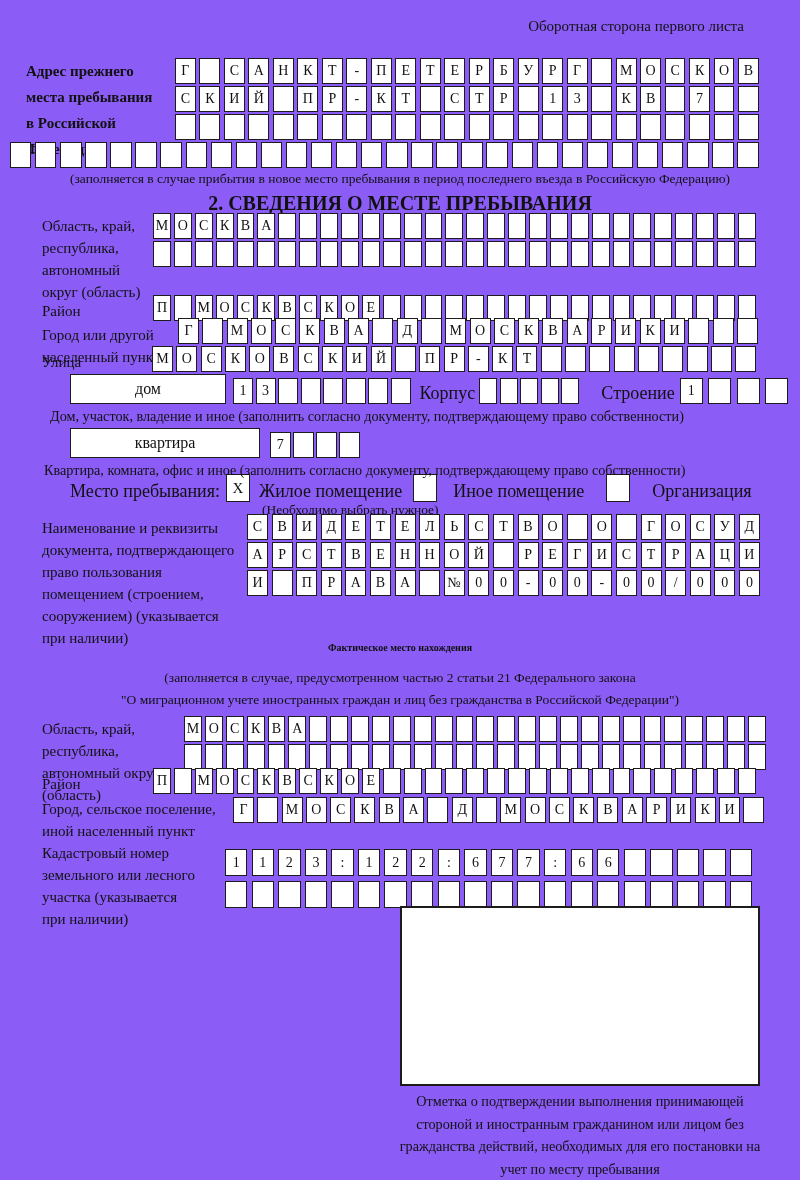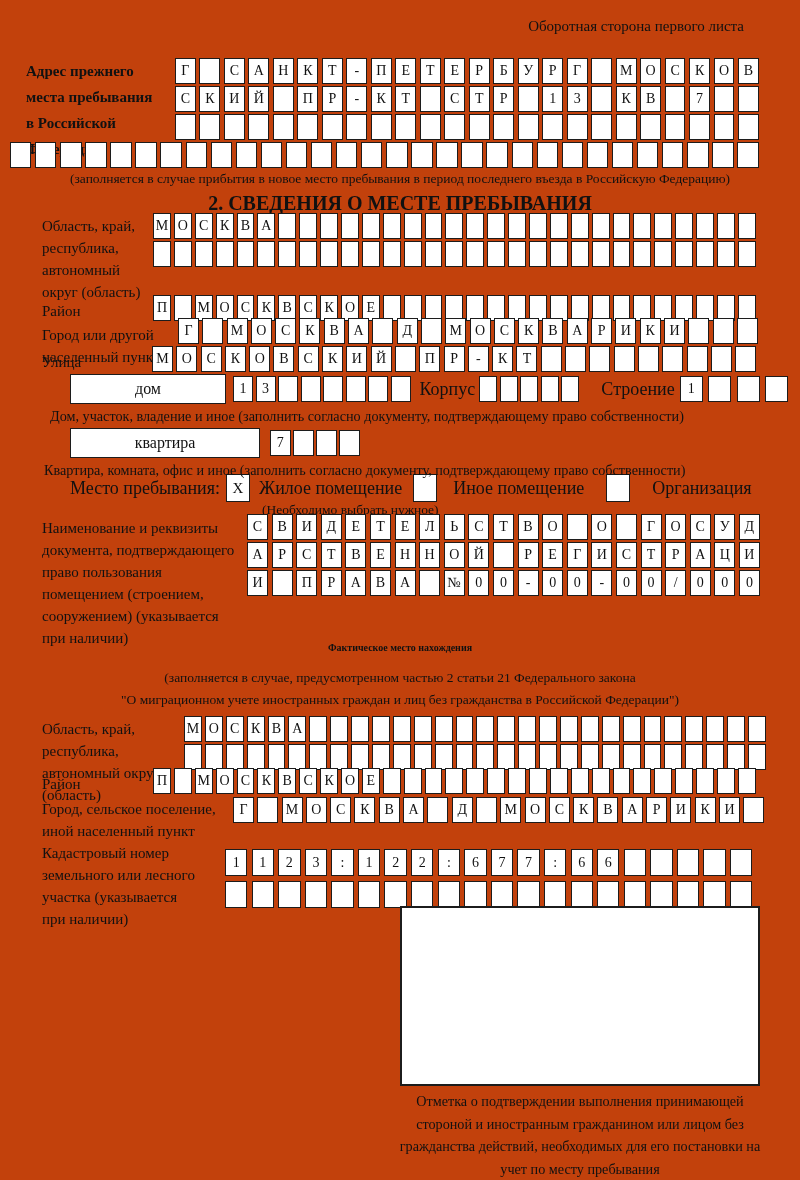--- a/index.html
+++ b/index.html
@@ -1,17 +1,17 @@
 <!DOCTYPE html>
 <html><head>
 <meta charset="utf-8">
 <style>
   html,body{margin:0;padding:0;background:#fff;}
   .page{
-    position:relative;width:800px;height:1180px;background:#c2410c;
+    position:relative;width:800px;height:1180px;background:#8b5cf6;
     font-family:"Liberation Serif","DejaVu Serif",serif;color:#111;overflow:hidden;
   }
   .abs{position:absolute;}
   .label{font-size:15px;white-space:pre-line;line-height:22px;}
   .lh26{line-height:26px;}
   .centerline{left:0;width:800px;text-align:center;}
   .note{font-size:13.5px;}
   .note-left{font-size:14.2px;}
   .h2{font-size:20px;font-weight:bold;}
   .h3{font-size:10px;font-weight:bold;}
@@ -25,21 +25,21 @@
   .r-addr{--w:20.8px;--g:3.7px;}
   .r-full{--w:21.4px;--g:3.7px;}
   .r-area{--w:17.9px;--g:3px;}
   .r-city{--w:21px;--g:3.3px;}
   .r-dom{--w:20px;--g:2.5px;}
   .r-korp{--w:18.2px;--g:2.3px;}
   .r-str{--w:23px;--g:5.5px;}
   .r-kv{--w:20.5px;--g:2.6px;}
   .r-doc{--w:21px;--g:3.6px;}
   .r-kad{--w:22.4px;--g:4.2px;--h:27px;}
-  .hrow{display:flex;align-items:center;padding-left:28px;}
+  .hrow{display:flex;align-items:flex-end;padding-left:28px;}
   .bigbox{
     box-sizing:border-box;height:30px;border:1.7px solid #1c1c1c;
     display:flex;align-items:center;justify-content:center;font-size:16px;background:#fff;flex:none;
   }
   .checkbox{
     flex:none;width:24px;height:28px;box-sizing:border-box;border:1.6px solid #1c1c1c;
     display:flex;align-items:center;justify-content:center;font-size:15px;background:#fff;
   }
   .inl{font-size:18px;white-space:nowrap;}
   .stampbox{box-sizing:border-box;border:2px solid #1c1c1c;background:#fff;}

